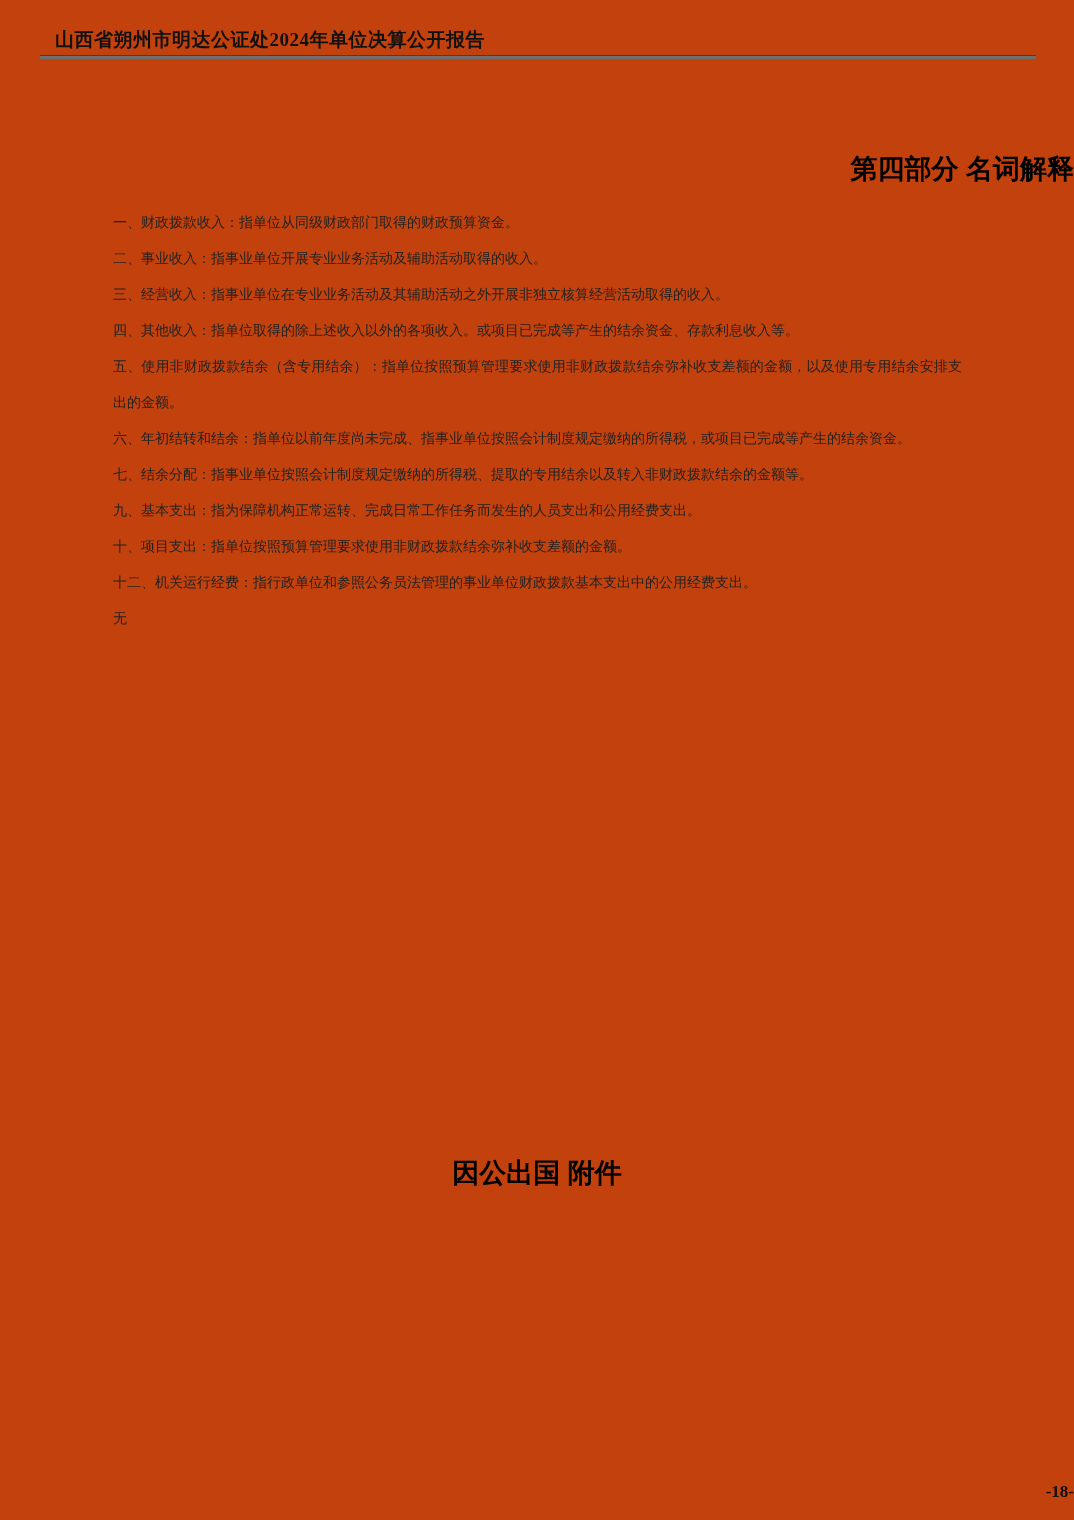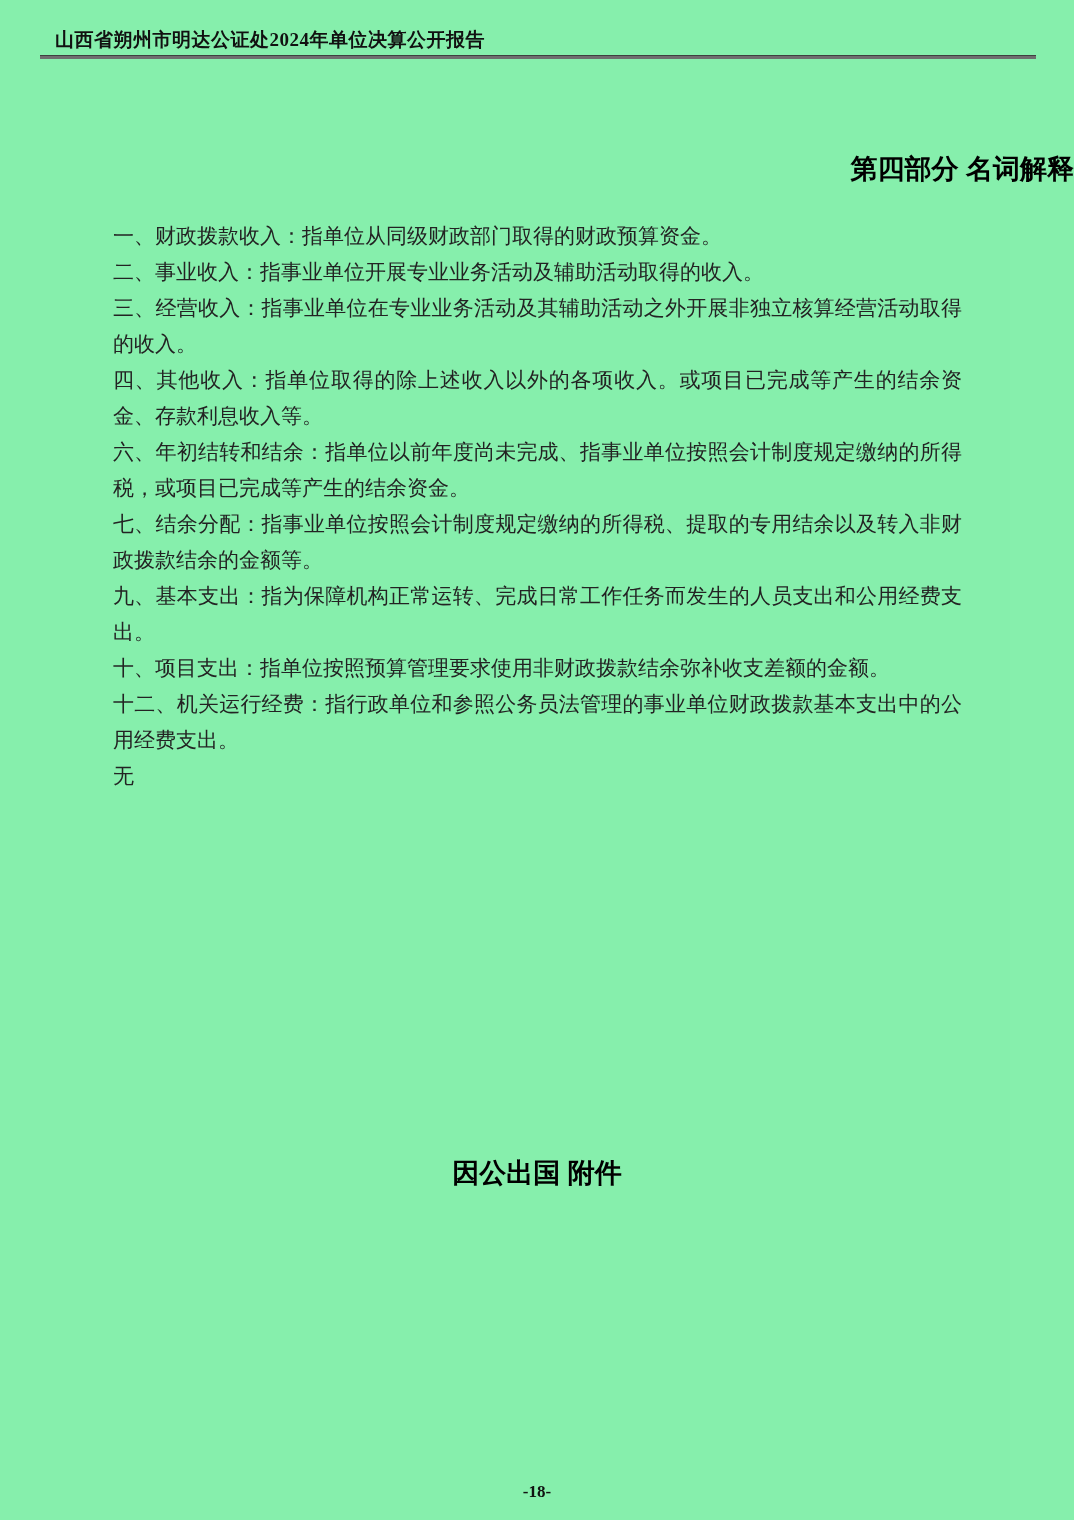--- a/index.html
+++ b/index.html
@@ -1,21 +1,21 @@
 <!DOCTYPE html>
 <html><head>
 <meta charset="utf-8">
 <style>
   * { box-sizing: border-box; }
   html, body { margin: 0; padding: 0; background: #ffffff; }
   .page {
     position: relative;
     width: 1074px;
     height: 1520px;
-    background: #86efac;
+    background: #c2410c;
     font-family: "Liberation Serif", "DejaVu Serif", serif;
     color: #1c1c1c;
     overflow: hidden;
   }
   .doc-header {
     position: absolute;
     top: 27px;
     left: 55px;
     right: 40px;
     font-size: 19px;
@@ -41,39 +41,39 @@
     font-family: "Liberation Sans", "DejaVu Sans", sans-serif;
     font-weight: bold;
     font-size: 27px;
     line-height: 30px;
     color: #000000;
   }
   .title-part4 { top: 154px; text-align: right; }
   .title-part5 { top: 1158px; }
   .body-text {
     position: absolute;
-    top: 218px;
+    top: 205px;
     left: 113px;
     width: 849px;
-    font-size: 21px;
+    font-size: 14px;
     line-height: 36px;
     color: #232323;
     text-align: justify;
   }
   .body-text p {
     margin: 0;
     padding: 0;
     text-justify: inter-ideograph;
   }
   .page-footer {
     position: absolute;
     top: 1482px;
     left: 0;
     width: 100%;
-    text-align: center;
+    text-align: right;
     font-size: 17px;
     font-weight: bold;
     color: #111111;
   }
 </style>
 </head>
 <body>
 
 <div class="page">
 
@@ -81,20 +81,21 @@
 
   <div class="header-rule"></div>
 
   <div class="section-title title-part4">第四部分 名词解释</div>
 
   <div class="body-text">
     <p>一、财政拨款收入：指单位从同级财政部门取得的财政预算资金。</p>
     <p>二、事业收入：指事业单位开展专业业务活动及辅助活动取得的收入。</p>
     <p>三、经营收入：指事业单位在专业业务活动及其辅助活动之外开展非独立核算经营活动取得的收入。</p>
     <p>四、其他收入：指单位取得的除上述收入以外的各项收入。或项目已完成等产生的结余资金、存款利息收入等。</p>
+    <p>五、使用非财政拨款结余（含专用结余）：指单位按照预算管理要求使用非财政拨款结余弥补收支差额的金额，以及使用专用结余安排支出的金额。</p>
     <p>六、年初结转和结余：指单位以前年度尚未完成、指事业单位按照会计制度规定缴纳的所得税，或项目已完成等产生的结余资金。</p>
     <p>七、结余分配：指事业单位按照会计制度规定缴纳的所得税、提取的专用结余以及转入非财政拨款结余的金额等。</p>
     <p>九、基本支出：指为保障机构正常运转、完成日常工作任务而发生的人员支出和公用经费支出。</p>
     <p>十、项目支出：指单位按照预算管理要求使用非财政拨款结余弥补收支差额的金额。</p>
     <p>十二、机关运行经费：指行政单位和参照公务员法管理的事业单位财政拨款基本支出中的公用经费支出。</p>
     <p>无</p>
   </div>
 
   <div class="section-title title-part5">因公出国 附件</div>
 

